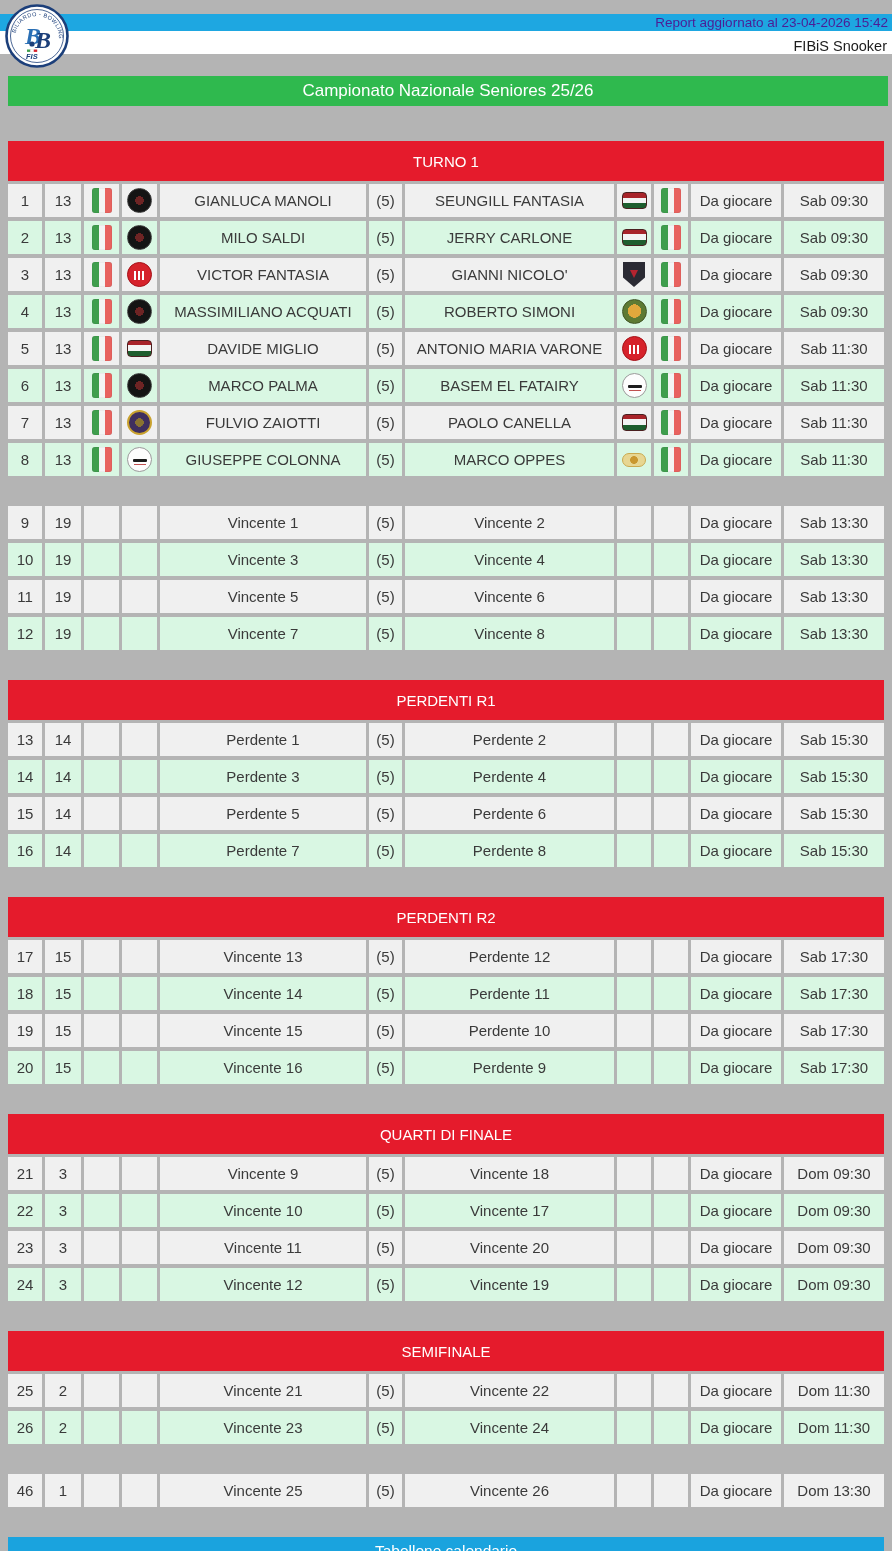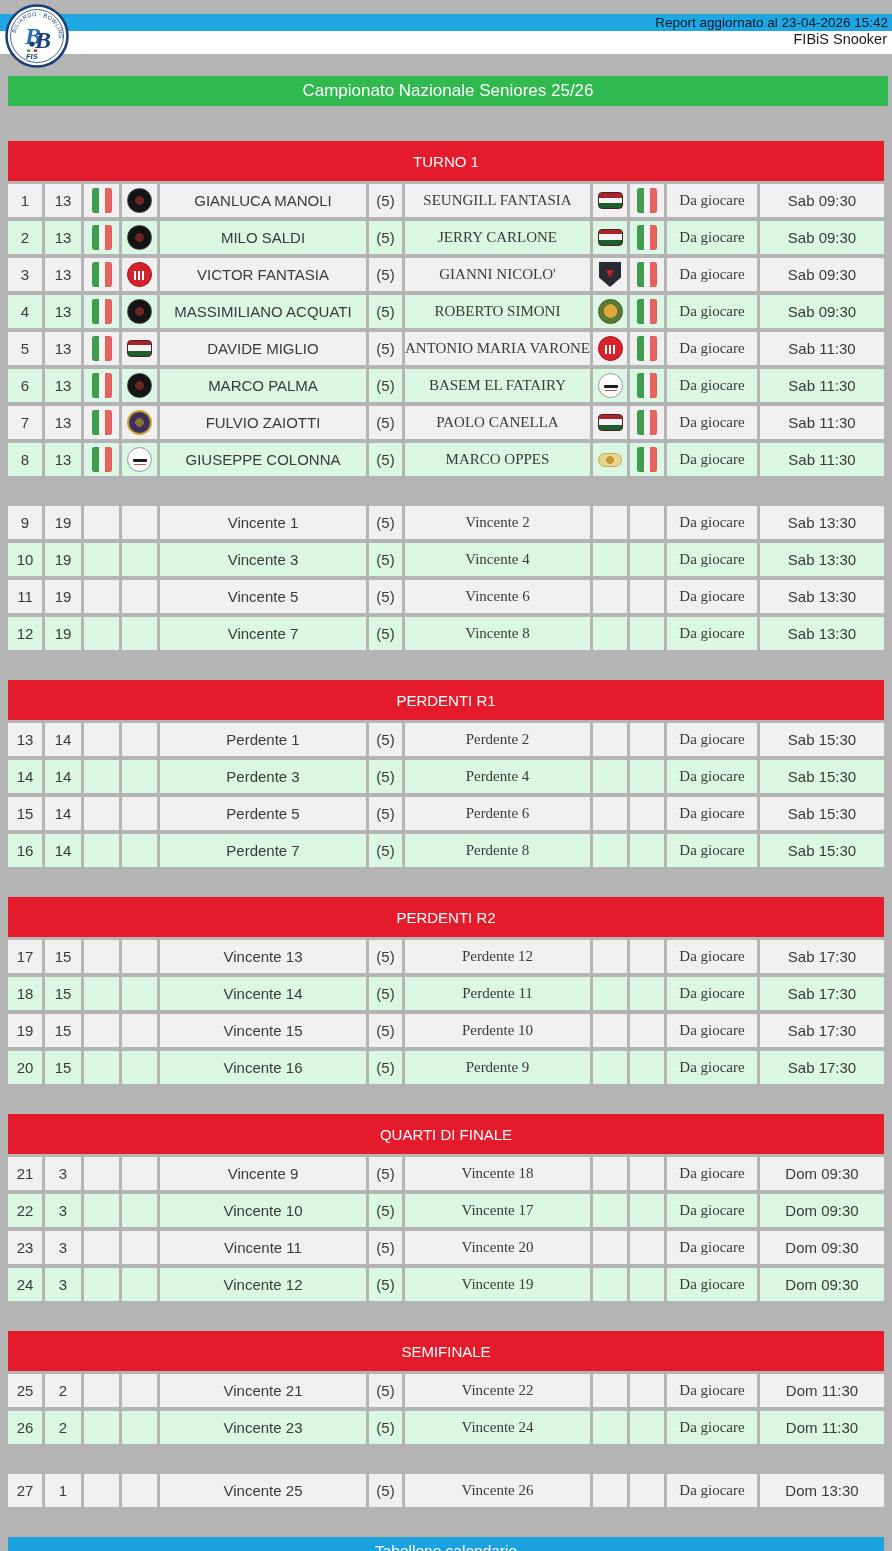--- a/index.html
+++ b/index.html
@@ -9,26 +9,26 @@
     background: #b4b4b4;
     font-family: "Liberation Sans", sans-serif;
     position: relative;
   }
   
   .bar-cyan {
     margin-top: 14px; height: 17px; width: 100%;
     background: #1ea7e1;
     display: flex; align-items: center; justify-content: flex-end;
     padding-right: 4px;
-    color: #0f172a; font-size: 13.5px; font-weight: 400;
+    color: #4c1d95; font-size: 13.5px; font-weight: 400;
   }
   .bar-white {
     height: 23px; width: 100%;
     background: #ffffff;
-    display: flex; align-items: flex-start; justify-content: flex-end;
+    display: flex; align-items: flex-end; justify-content: flex-end;
     padding-right: 5px;
     color: #1c1c1c; font-size: 14.5px;
   }
   .logo {
     position: absolute; top: 4px; left: 5px;
     width: 64px; height: 64px; z-index: 5;
   }
   .banner {
     margin: 22px 4px 0 8px; height: 30px;
     background: #2fb94e;
@@ -53,25 +53,25 @@
     font-size: 15px; color: #3a3a3a; overflow: hidden; white-space: nowrap;
   }
   .row-gray  .cell { background: #f0f0f0; }
   .row-green .cell { background: #d9f7e3; }
   .c-num  { width: 34px; }
   .c-tbl  { width: 36px; }
   .c-flag { width: 35px; }
   .c-club { width: 35px; }
   .c-n1   { width: 206px; }
   .c-fr   { width: 33px; }
-  .c-n2   { flex: 1; font-family: Liberation Serif, serif; }
+  .c-n2   { flex: 1; }
   .c-club2{ width: 34px; }
   .c-flag2{ width: 34px; }
-  .c-stat { width: 90px; font-family: Liberation Serif, serif; }
-  .c-time { width: 124px; }
+  .c-stat { width: 90px; }
+  .c-time { width: 100px; }
   
   .foot-bar {
     margin: 0 8px; height: 27px;
     background: #1aa3de;
     display: flex; align-items: center; justify-content: center;
     color: #ffffff; font-size: 15.5px;
   }
   .foot-bar.first { margin-top: 20px; }
   .foot-bar.second { margin-top: 4px; }
   
@@ -592,21 +592,21 @@
         <div class="cell c-fr">(5)</div>
         <div class="cell c-n2">Vincente 24</div>
         <div class="cell c-club2"></div>
         <div class="cell c-flag2"></div>
         <div class="cell c-stat">Da giocare</div>
         <div class="cell c-time">Dom 11:30</div>
       </div>
     </div>
     <div class="section">
       <div class="mrow row-gray">
-        <div class="cell c-num">27</div>
+        <div class="cell c-num">46</div>
         <div class="cell c-tbl">1</div>
         <div class="cell c-flag"></div>
         <div class="cell c-club"></div>
         <div class="cell c-n1">Vincente 25</div>
         <div class="cell c-fr">(5)</div>
         <div class="cell c-n2">Vincente 26</div>
         <div class="cell c-club2"></div>
         <div class="cell c-flag2"></div>
         <div class="cell c-stat">Da giocare</div>
         <div class="cell c-time">Dom 13:30</div>

